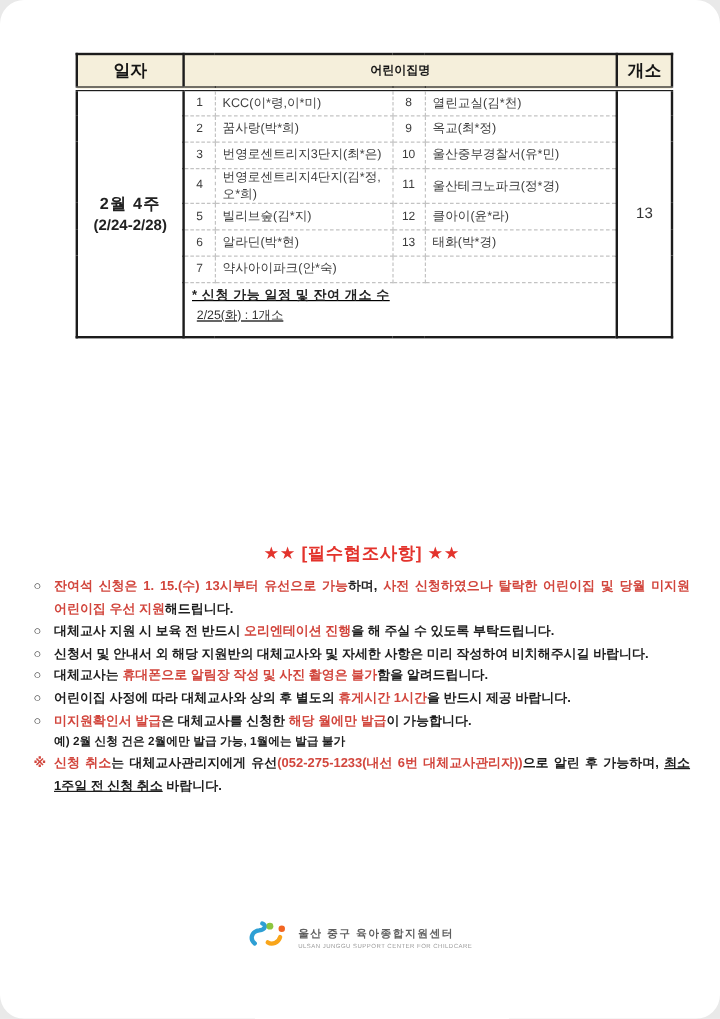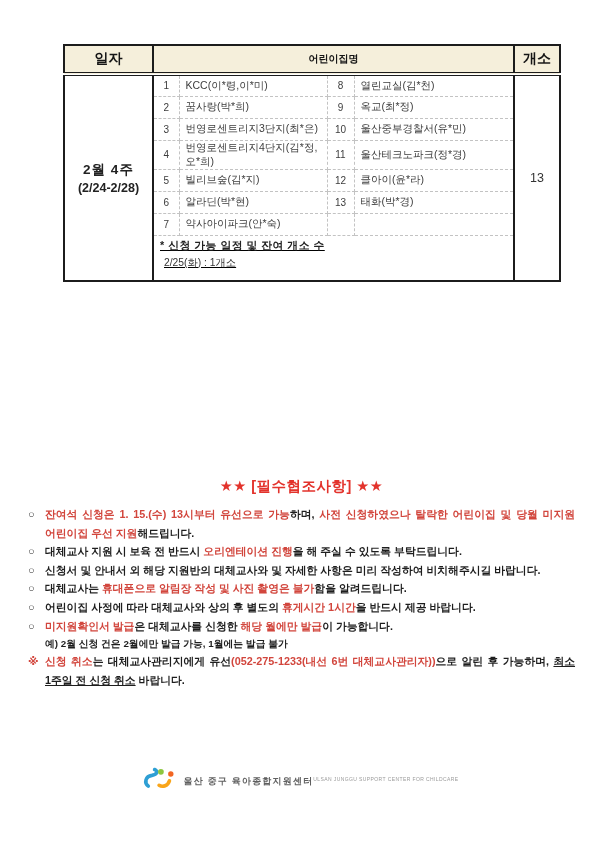--- a/index.html
+++ b/index.html
@@ -5,21 +5,21 @@
   :root{
     --red:#d2463d;
     --red-title:#e3332c;
     --header-bg:#f5efdb;
     --line-dark:#1c1c1c;
     --line-light:#c3c3c3;
   }
   html,body{margin:0;padding:0;background:#e9e9e9;}
   .page{
     position:relative;width:600px;height:849px;background:#ffffff;
-    font-family:"Liberation Sans","DejaVu Sans",sans-serif;overflow:hidden;
+    font-family:"Liberation Sans","DejaVu Sans",sans-serif;overflow:hidden;border-radius:20px;
   }
   
   .schedule{
     position:absolute;left:63px;top:44px;width:496px;
     border-collapse:collapse;table-layout:fixed;
   }
   .schedule th,.schedule td{border:1px dashed var(--line-light);padding:0;}
   .schedule thead th{
     background:var(--header-bg);
     border-top:2px solid var(--line-dark);
@@ -44,38 +44,38 @@
   }
   td.no{text-align:center;font-size:10px;color:#3c3c3c;}
   td.name{font-size:10.5px;color:#3c3c3c;padding-left:6px;vertical-align:middle;}
   td.note-cell{
     border-bottom:2px solid var(--line-dark);
     padding:3px 6px;height:38px;vertical-align:top;text-decoration:underline;
   }
   .note-title{font-weight:bold;font-size:10.8px;color:#222;letter-spacing:.5px;}
   .note-body{font-size:10.3px;color:#333;padding-left:4px;margin-top:3px;}
   
-  .notice{position:absolute;left:28px;top:477px;width:547px;}
+  .notice{position:absolute;left:28px;top:452px;width:547px;}
   .notice-title{
     text-align:center;color:var(--red-title);font-weight:bold;
     font-size:14.5px;letter-spacing:.5px;margin-bottom:9px;
   }
   .n-item{display:flex;font-size:10.8px;font-weight:bold;line-height:18.6px;color:#1e1e1e;}
   .n-bullet{width:17px;flex:none;}
   .n-text{flex:1;text-align:justify;word-break:keep-all;}
   .n-item.sub{padding-left:17px;font-size:9.8px;line-height:17px;align-items:center;}
   .n-item.star .n-bullet{color:var(--red);}
   .s-r{color:var(--red);}
   .s-u{text-decoration:underline;}
   
   .footer{
     position:absolute;top:767px;left:0;width:600px;
     display:flex;justify-content:center;align-items:center;gap:6px;
   }
-  .f-text{display:flex;flex-direction:row;}
+  .f-text{display:flex;flex-direction:column;}
   .f-ko{font-size:9px;font-weight:bold;color:#5f5f5f;letter-spacing:1.2px;}
   .f-en{font-size:5px;color:#9a9a9a;letter-spacing:.4px;margin-top:1px;}
 </style>
 </head>
 <body>
 
 <div class="page">
 
   <table class="schedule">
     <colgroup>

